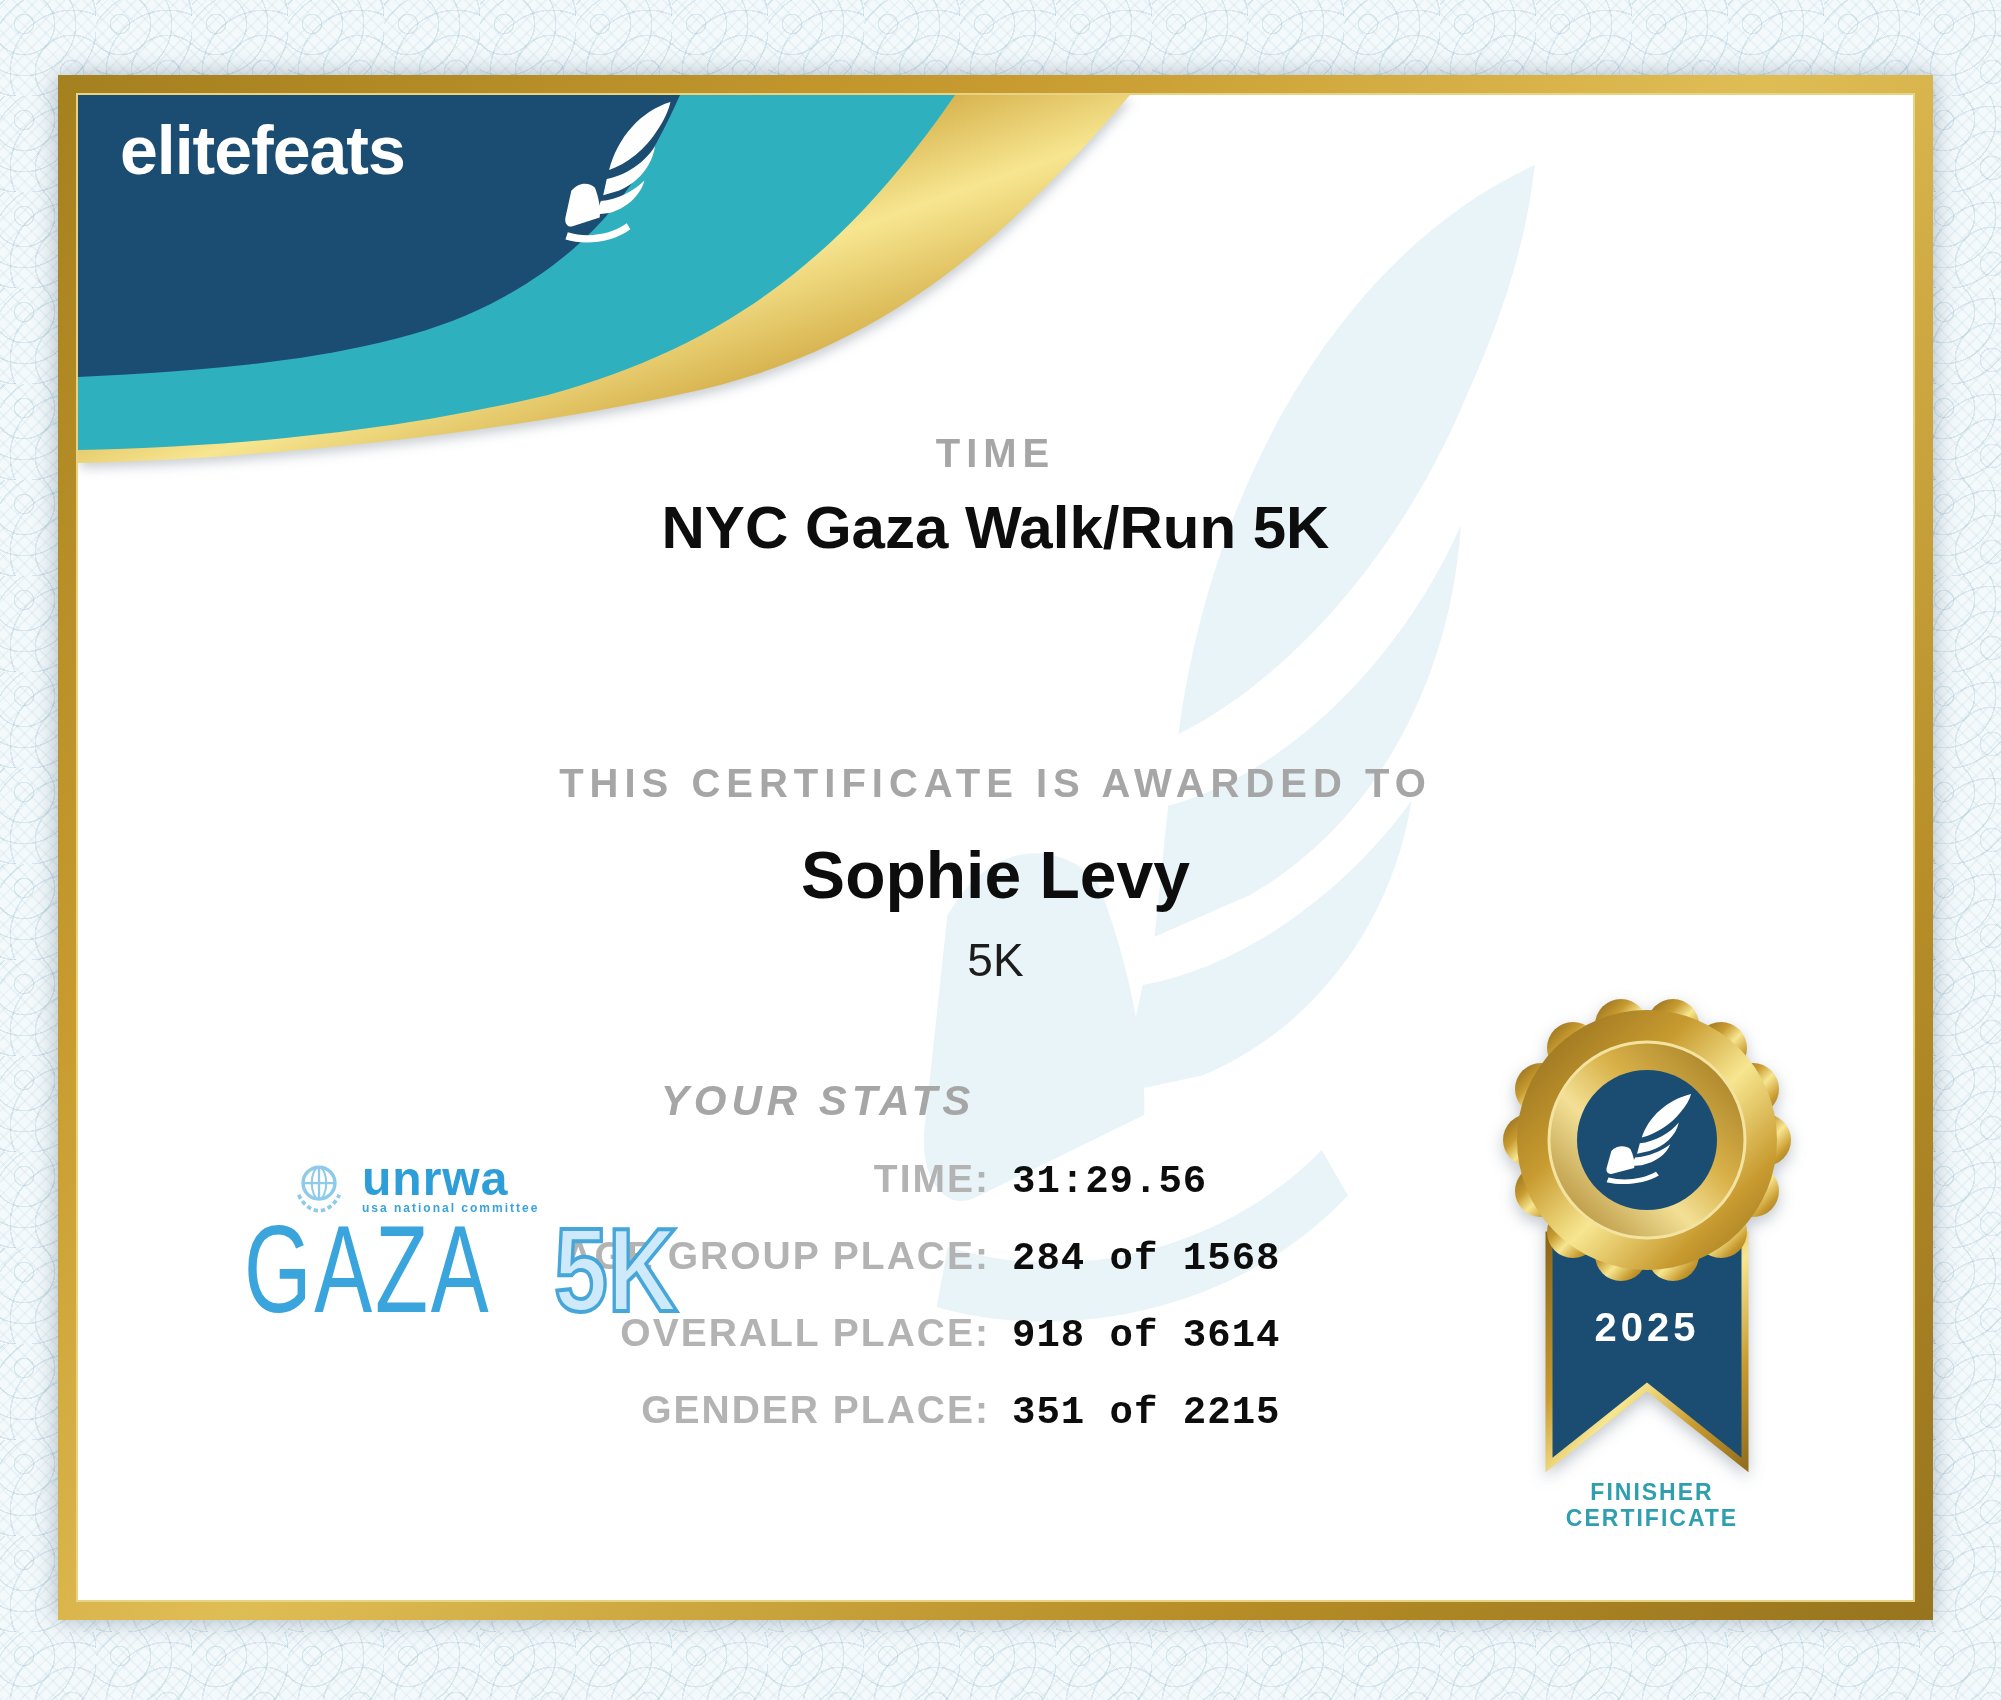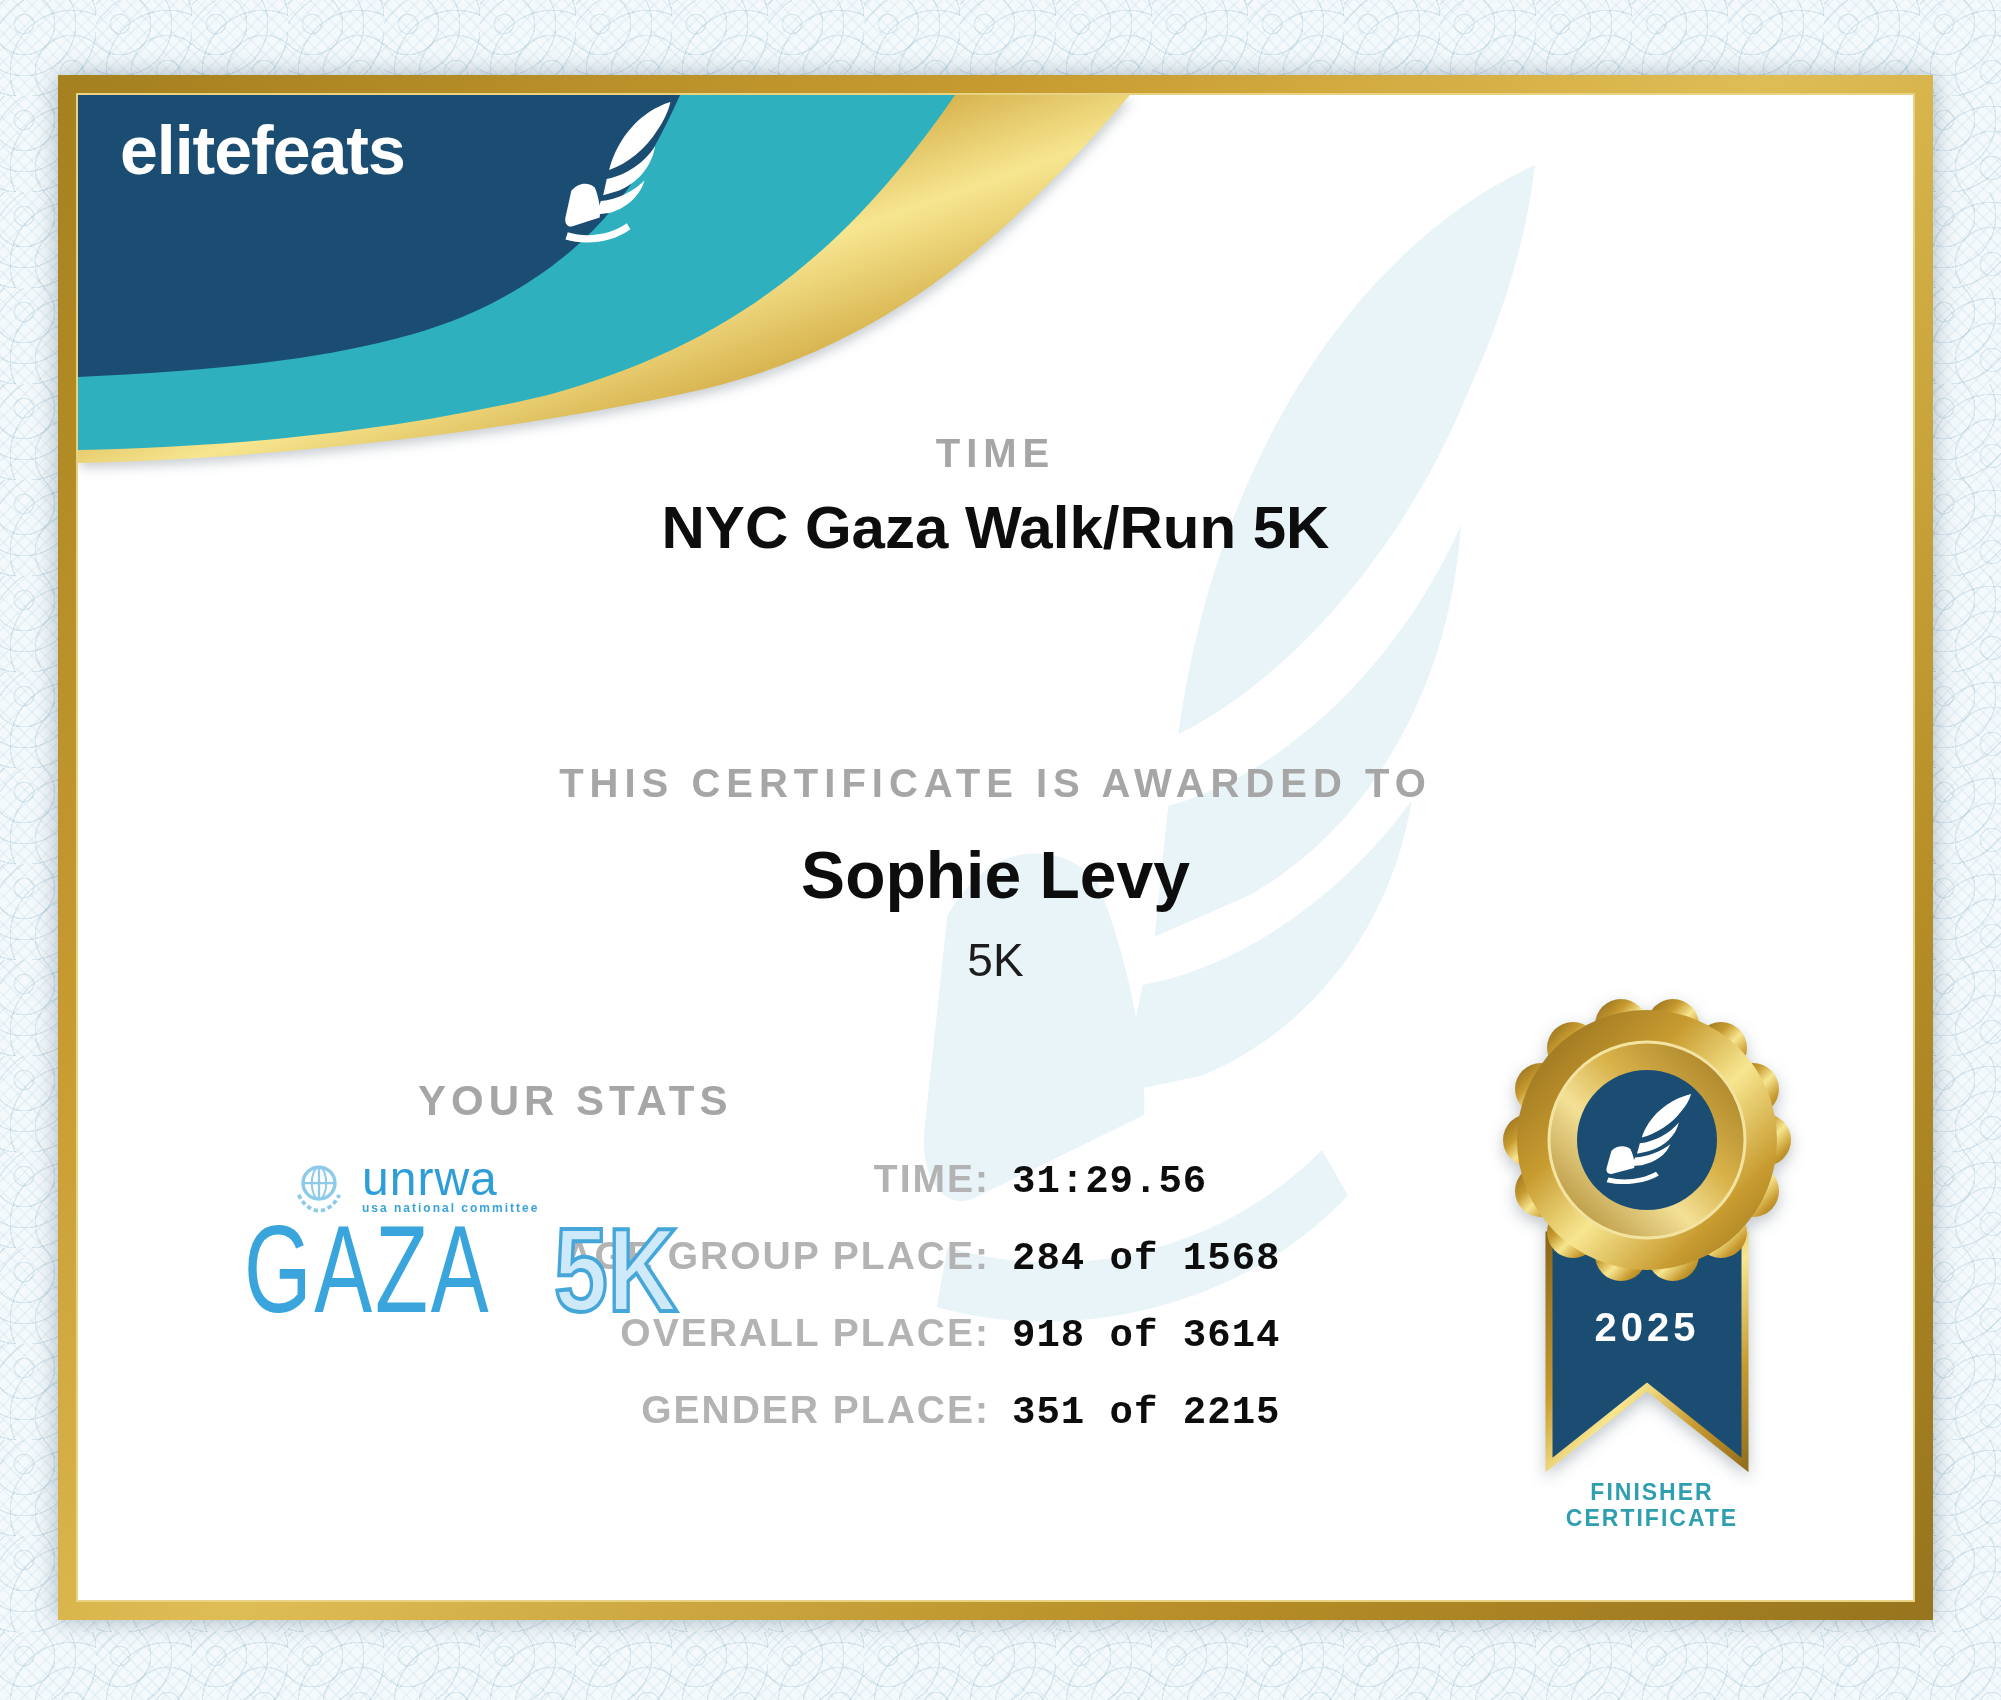--- a/index.html
+++ b/index.html
@@ -30,31 +30,31 @@
   .watermark{position:absolute;left:760px;top:70px;color:var(--watermark,#e9f4f8);transform:rotate(-4deg);}
 
   
   .cline{position:absolute;left:0;width:100%;text-align:center;}
   .h-label{font-size:40px;font-weight:600;letter-spacing:6px;color:var(--gray_heading,#a6a6a6);}
   .event-title{font-size:60px;font-weight:bold;color:var(--text,#0d0d0d);letter-spacing:0px;}
   .recipient{font-size:66px;font-weight:bold;color:var(--text,#0d0d0d);}
   .distance{font-size:46px;font-weight:500;color:#1c1c1c;}
 
   
-  .stats-heading{position:absolute;left:340px;top:982px;width:800px;text-align:left;
-    font-size:42px;font-weight:600;letter-spacing:5px;color:var(--gray_heading,#a6a6a6);}
+  .stats-heading{position:absolute;left:340px;top:982px;width:800px;text-align:center;
+    font-size:42px;font-weight:600;letter-spacing:5px;color:var(--gray_heading,#a6a6a6);font-style:italic;}
   .stats{position:absolute;left:0;top:1062px;width:1835px;}
   .stat-row{display:flex;align-items:baseline;height:77px;font-size:39px;}
   .stat-label{flex:0 0 912px;text-align:right;color:var(--gray_label,#b3b3b3);font-weight:700;letter-spacing:2px;}
   .stat-value{margin-left:22px;color:var(--text,#0d0d0d);font-weight:bold;letter-spacing:1px;font-family:Liberation Mono, monospace;}
 
   
   .sponsor{position:absolute;left:140px;top:1062px;width:440px;}
   .unrwa-row{display:flex;align-items:center;gap:14px;padding-left:72px;}
-  .unrwa-name{font-size:48px;font-weight:normal;color:var(--unrwa_blue,#2e9ed8);letter-spacing:1px;line-height:.9;}
+  .unrwa-name{font-size:48px;font-weight:bold;color:var(--unrwa_blue,#2e9ed8);letter-spacing:1px;line-height:.9;}
   .unrwa-sub{font-size:12px;font-weight:bold;color:#3aa3da;letter-spacing:2px;}
   .gaza-row{display:flex;align-items:flex-end;padding-left:26px;margin-top:6px;gap:22px;}
   .gaza-word{font-size:124px;line-height:.78;font-weight:400;color:var(--gaza_blue,#3aa5dc);
     transform:scaleX(.70);transform-origin:left bottom;letter-spacing:4px;}
   .gaza-k{font-size:118px;line-height:.8;font-weight:bold;color:var(--gaza_k_fill,#cde9fa);
     -webkit-text-stroke:4px #45a6d9;transform:scaleX(.82);transform-origin:left bottom;margin-left:-66px;letter-spacing:0;}
 
   
   .badge-svg{position:absolute;left:1399px;top:900px;filter:drop-shadow(0 6px 8px rgba(50,70,90,.3));}
   .badge-caption{position:absolute;left:1409px;top:1384px;width:330px;text-align:center;

